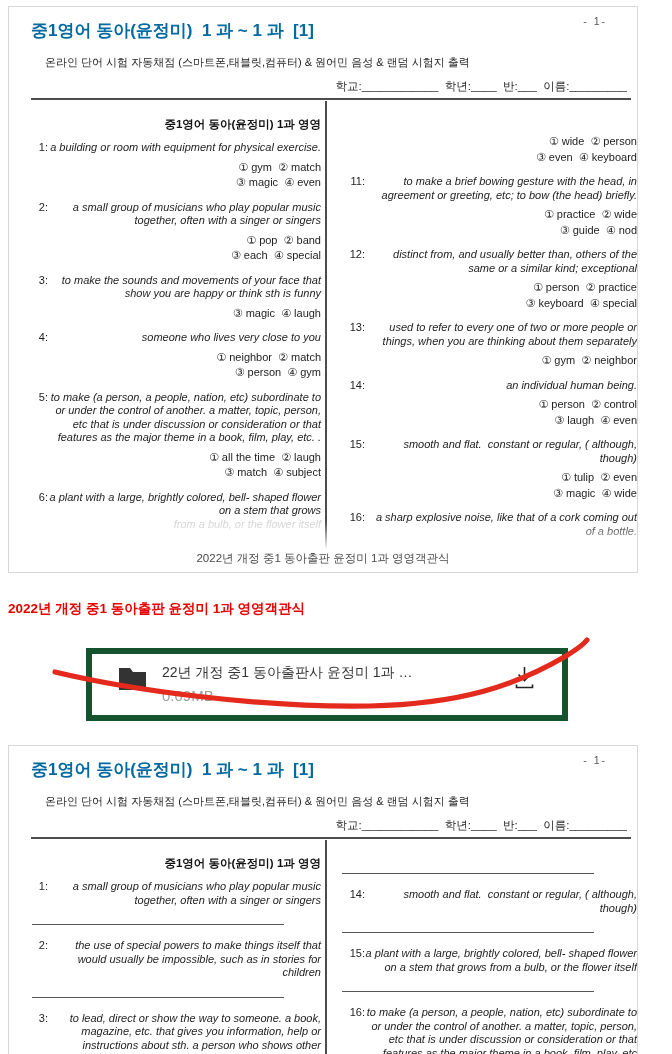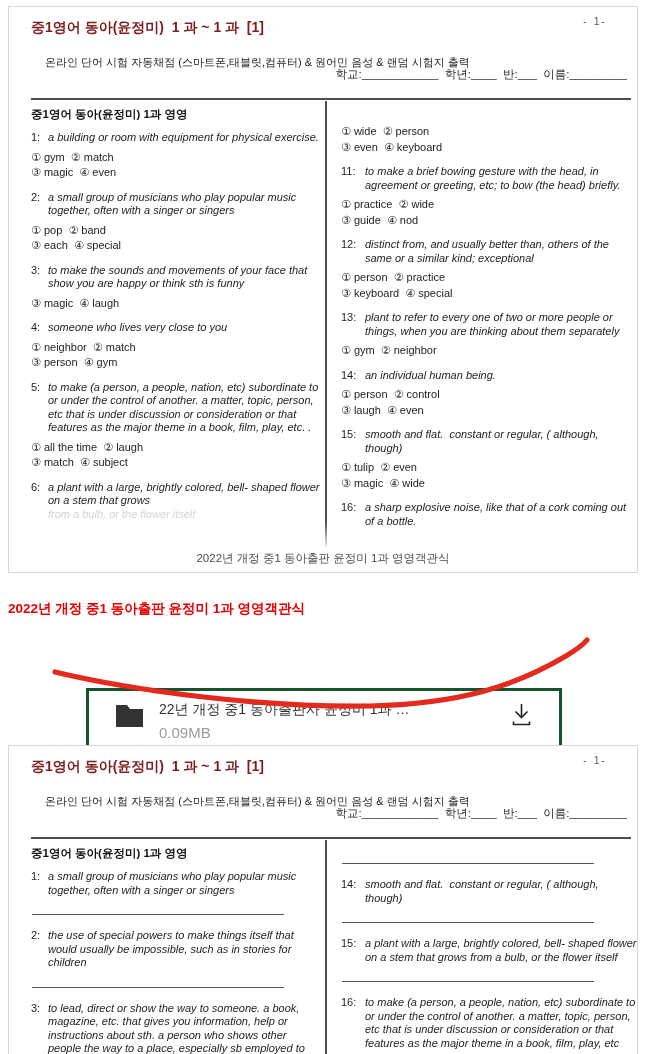--- a/index.html
+++ b/index.html
@@ -1,46 +1,46 @@
 <!DOCTYPE html>
 <html style="--accent-red: #e60000; --swoosh-red: #e32a1d;"><head>
 <meta charset="utf-8">
 <style>
   html,body{margin:0;padding:0;background:#fff;width:672px;height:1054px;overflow:hidden;
     font-family:"Liberation Sans","DejaVu Sans",sans-serif;}
   .doc{position:absolute;background:#fff;border:1px solid #d8d8d8;overflow:hidden;}
   #doc1{left:8px;top:6px;width:628px;height:565px;}
   #doc2{left:8px;top:745px;width:628px;height:310px;border-bottom:none;}
   .doc-pagenum{position:absolute;top:8px;right:30px;font-size:10.5px;color:#555;letter-spacing:2px;white-space:pre;}
-  .doc-title{position:absolute;top:12px;left:22px;font-size:14px;font-weight:bold;color:#7f1d1d;white-space:pre;}
+  .doc-title{position:absolute;top:12px;left:22px;font-size:17px;font-weight:bold;color:#0369a1;white-space:pre;}
   .doc-subtitle{position:absolute;top:48px;left:36px;font-size:11px;color:#1f1f1f;white-space:pre;}
-  .doc-info{position:absolute;top:60px;right:10px;font-size:11.5px;color:#1f1f1f;white-space:pre;}
+  .doc-info{position:absolute;top:72px;right:10px;font-size:11.5px;color:#1f1f1f;white-space:pre;}
   .doc-rule{position:absolute;top:91px;left:22px;right:6px;border-top:2px solid #4d4d4d;}
   .doc-divider{position:absolute;left:316px;top:94px;width:2px;background:#4d4d4d;}
   #doc1 .doc-divider{height:458px;}
   #doc2 .doc-divider{height:216px;}
-  .col{position:absolute;top:100px;font-size:11px;color:#1d1d1d;}
+  .col{position:absolute;top:110px;font-size:11px;color:#1d1d1d;text-align:right;}
   .col-left{left:22px;width:290px;}
   .col-right{left:332px;width:296px;}
   .pad-top{padding-top:17px;}
   .sec-header{font-weight:bold;font-size:11.5px;color:#111;margin:0 0 9px;}
   .q{display:flex;margin:0 0 5px;}
   .qnum{flex:0 0 17px;}
   .col-right .qnum{flex:0 0 24px;}
   .qtext{flex:1;white-space:pre-wrap;line-height:13.5px;font-style:italic;}
   .faded{color:#b5b5b5;opacity:.6;}
   .opts{margin:0 0 10px;}
   .opt-line{line-height:15.5px;white-space:pre-wrap;}
   .answer-blank{width:252px;margin:17px 0 14px 1px;border-bottom:1.3px solid #555;height:0;}
   .doc-fade{position:absolute;left:1px;right:1px;bottom:22px;height:28px;
     background:linear-gradient(rgba(255,255,255,0),#fff);pointer-events:none;}
   .doc-caption{position:absolute;left:1px;right:1px;bottom:0;background:#fff;text-align:center;
     font-size:11.5px;color:#4a4a4a;padding:3px 0 6px;}
   .red-heading{position:absolute;left:8px;top:600px;font-size:13.5px;font-weight:bold;color:var(--accent-red,#e60000);}
-  .file-card{position:absolute;left:86px;top:688px;width:470px;height:61px;border:3px solid #14532d;background:#fff;cursor:pointer;}
+  .file-card{position:absolute;left:86px;top:648px;width:470px;height:61px;border:6px solid #14532d;background:#fff;cursor:pointer;}
   .folder-icon{position:absolute;left:26px;top:11px;}
   .file-name{position:absolute;left:70px;top:10px;font-size:14px;color:#333;white-space:nowrap;}
   .file-size{position:absolute;left:70px;top:33px;font-size:15px;color:#9c9c9c;}
   .download-btn{position:absolute;right:26px;top:11px;background:none;border:none;padding:0;cursor:pointer;}
   .swoosh{position:absolute;left:0;top:634px;pointer-events:none;z-index:5;}
   .swoosh path{stroke:var(--swoosh-red,#e5281c);}
 </style>
 </head>
 <body>
 
@@ -116,21 +116,21 @@
         <div class="q">
           <span class="qnum">12:</span>
           <div class="qtext">distinct from, and usually better than, others of the same or a similar kind; exceptional</div>
         </div>
         <div class="opts">
           <div class="opt-line">① person  ② practice</div>
           <div class="opt-line">③ keyboard  ④ special</div>
         </div>
         <div class="q">
           <span class="qnum">13:</span>
-          <div class="qtext">plant to refer to every one of two or more people or things, when you are thinking about them separately</div>
+          <div class="qtext">used to refer to every one of two or more people or things, when you are thinking about them separately</div>
         </div>
         <div class="opts">
           <div class="opt-line">① gym  ② neighbor</div>
         </div>
         <div class="q">
           <span class="qnum">14:</span>
           <div class="qtext">an individual human being.</div>
         </div>
         <div class="opts">
           <div class="opt-line">① person  ② control</div>

